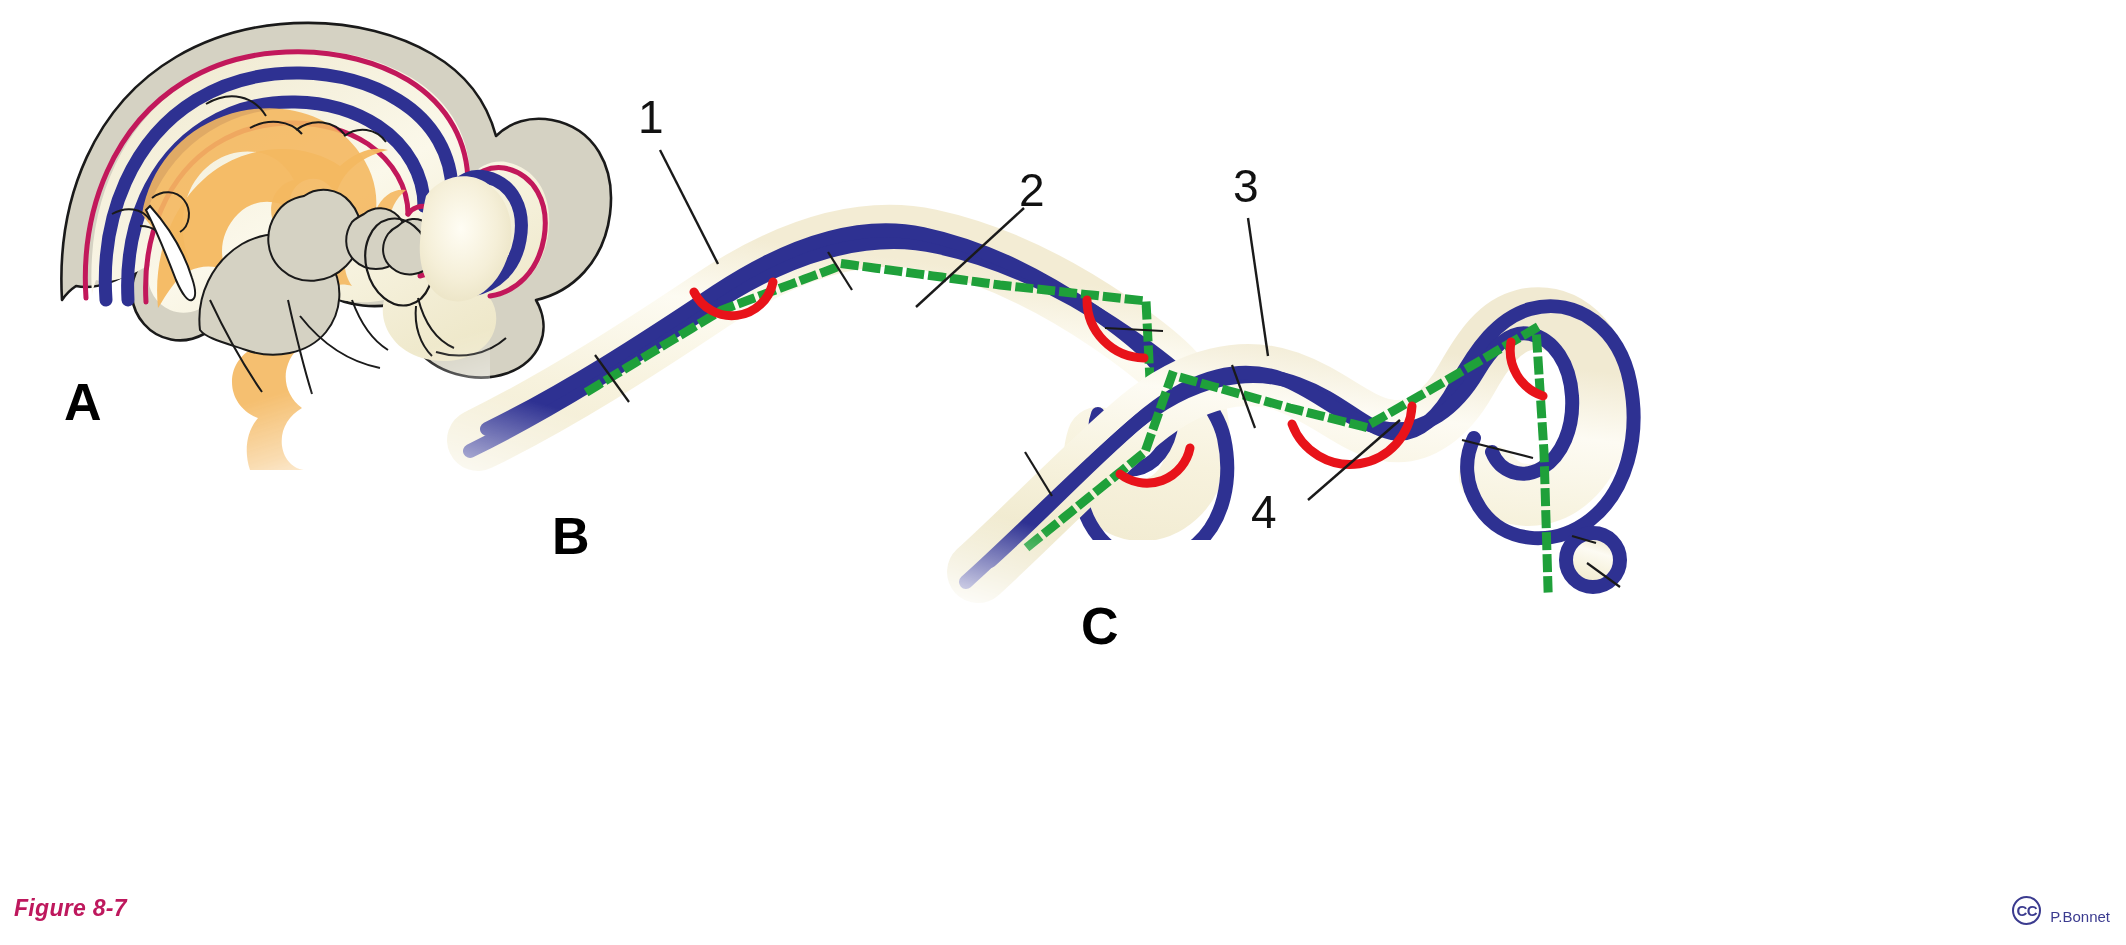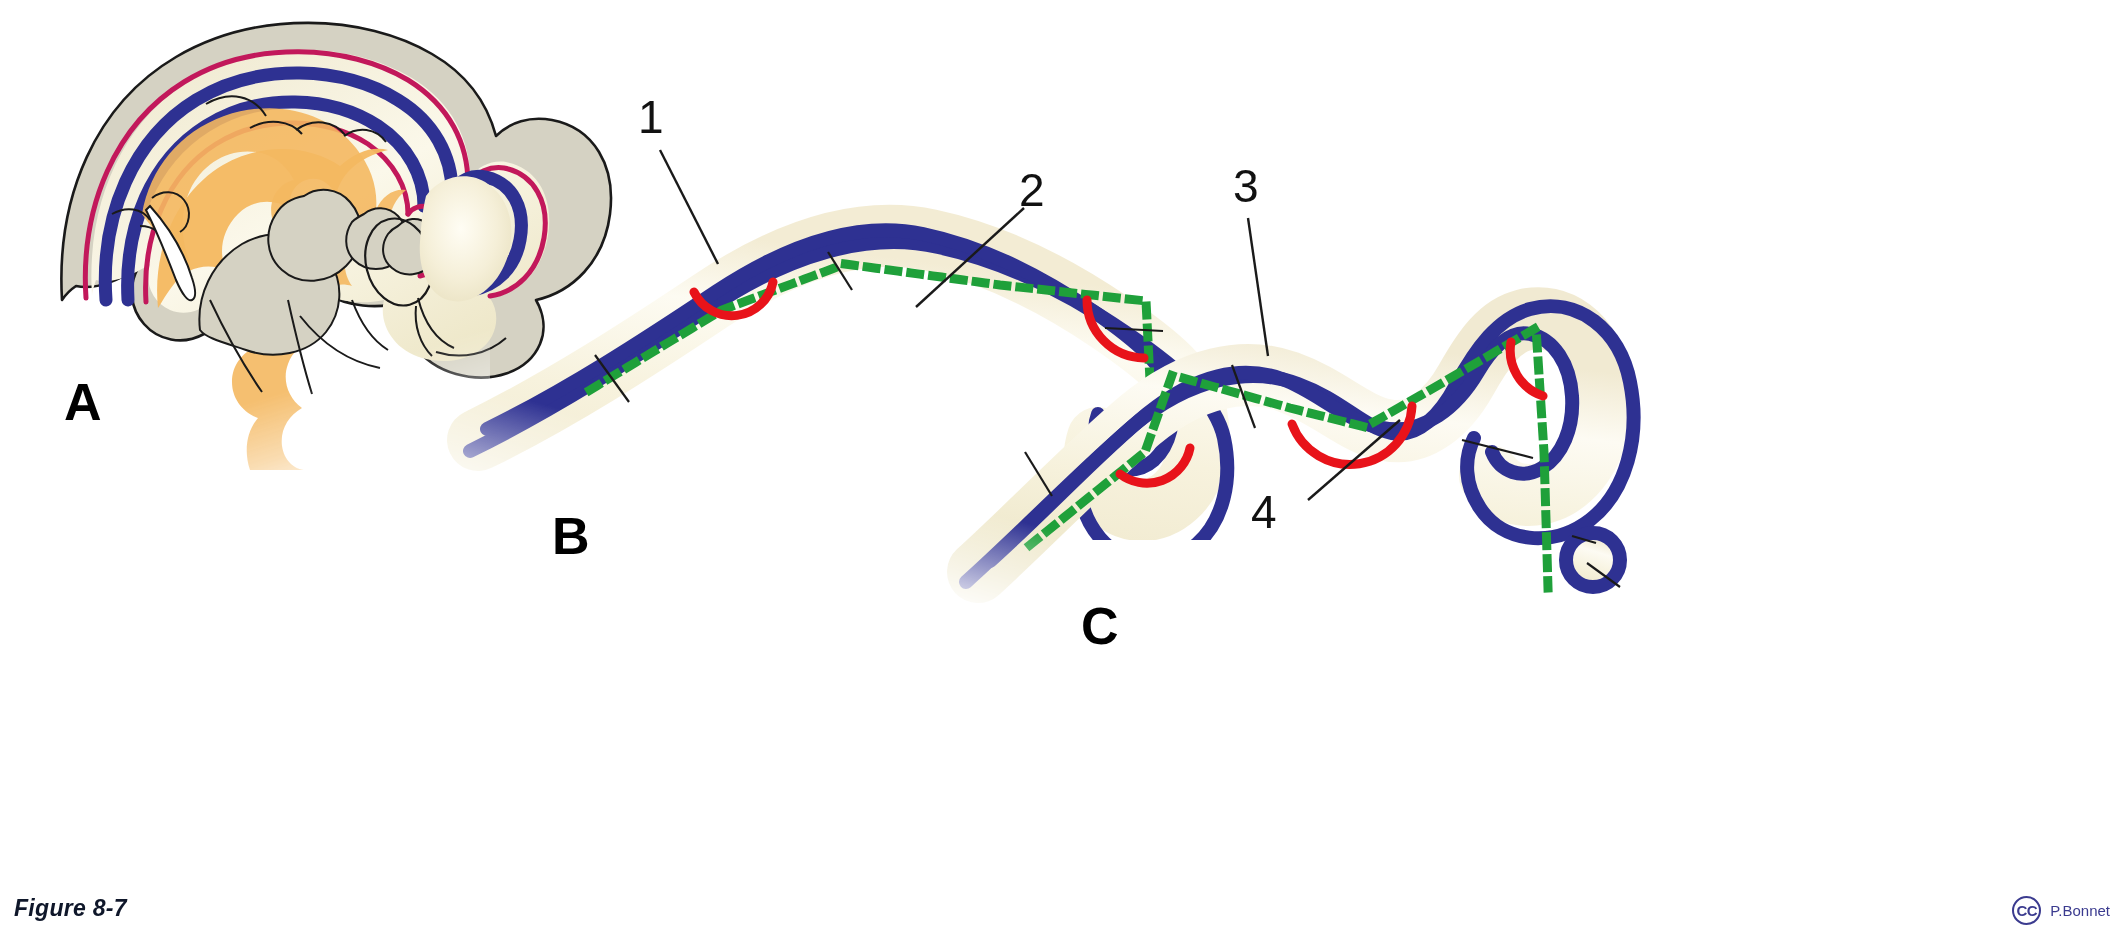--- a/index.html
+++ b/index.html
@@ -37,27 +37,27 @@
   }
   #callout-1{left:638px;top:94px;}
   #callout-2{left:1019px;top:167px;}
   #callout-3{left:1233px;top:163px;}
   #callout-4{left:1251px;top:489px;}
 
   #figure-caption{
     position:absolute;left:14px;top:895px;
     font-family:"Liberation Sans","DejaVu Sans",sans-serif;
     font-style:italic;font-weight:bold;
-    font-size:23px;color:#0f172a;letter-spacing:0.3px;
+    font-size:23px;color:#be185d;letter-spacing:0.3px;
     white-space:nowrap;user-select:none;
   }
 
   #credit-block{
     position:absolute;right:16px;top:896px;
-    display:flex;align-items:center;gap:9px;
+    display:flex;align-items:flex-end;gap:9px;
     user-select:none;
   }
   #cc-badge{
     width:29px;height:29px;border-radius:50%;
     border:2.6px solid #3b3b8f;
     display:flex;align-items:center;justify-content:center;
     box-sizing:border-box;
   }
   #cc-badge span{
     font-family:"Liberation Sans","DejaVu Sans",sans-serif;

